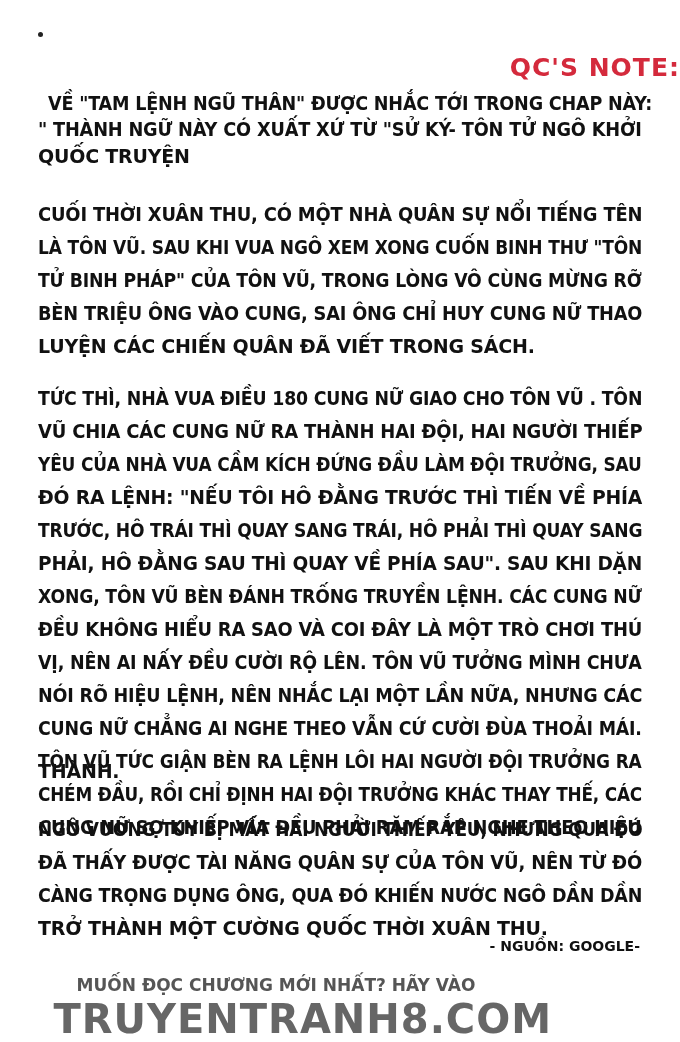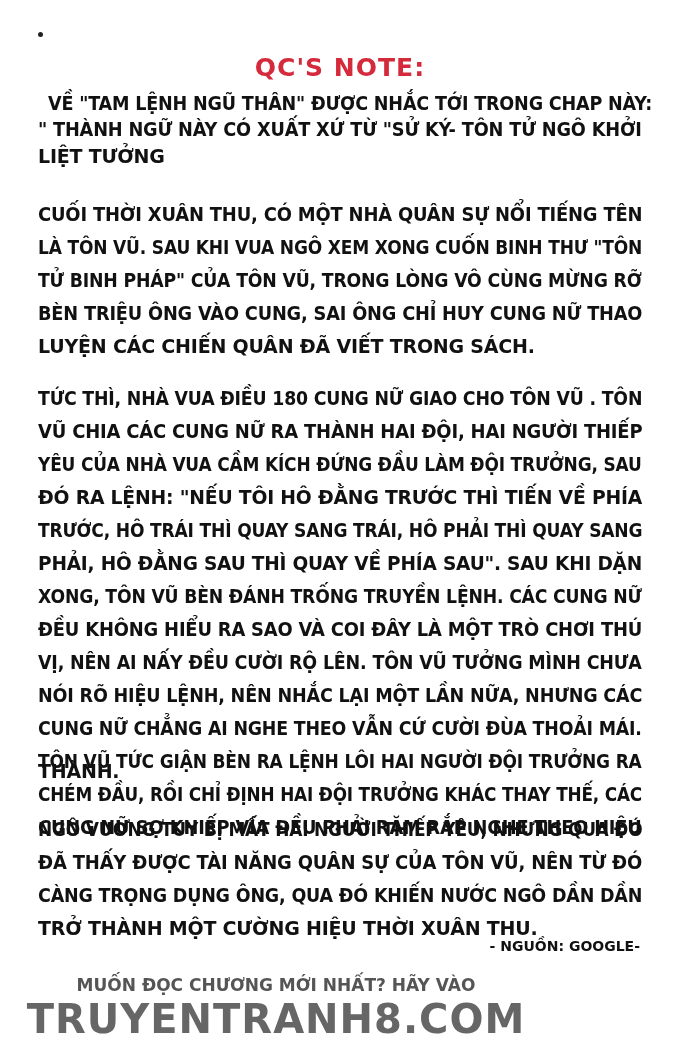--- a/index.html
+++ b/index.html
@@ -1,37 +1,37 @@
 <!DOCTYPE html>
 <html><head>
 <meta charset="utf-8">
 <style>
   html, body { margin:0; padding:0; background:#ffffff; }
   body { width:680px; height:1042px; position:relative; overflow:hidden;
          font-family:"DejaVu Sans", sans-serif; color:#111; }
   .dot { position:absolute; left:38px; top:32px; width:5px; height:5px; background:#222; border-radius:50%; }
-  .title { position:absolute; left:0; width:680px; top:53px; text-align:center;
+  .title { position:absolute; left:0; width:680px; top:53px; text-align:right;
            font-size:25px; font-weight:bold; color:#d42a3c; letter-spacing:1px; }
   .line { position:absolute; left:38px; white-space:nowrap; font-size:19px; font-weight:bold;
           letter-spacing:-0.2px; transform-origin:left top; }
   .right { position:absolute; right:40px; white-space:nowrap; font-size:14px; font-weight:bold; }
   .promo { position:absolute; left:0; width:552px; text-align:center; color:#555; }
   .promo1 { top:975px; font-size:17px; font-weight:bold; }
-  .promo2 { top:996px; font-size:40px; font-weight:bold; color:#666; letter-spacing:1px; }
+  .promo2 { top:996px; font-size:40px; font-weight:bold; color:#666; letter-spacing:1px;text-align:right; }
 </style>
 </head>
 <body>
 
 <div>
   <div class="dot"></div>
   <div class="title">QC'S NOTE:</div>
 
   <div class="line" style="top: 92px; left: 48px; transform: scaleX(0.924962);">VỀ "TAM LỆNH NGŨ THÂN" ĐƯỢC NHẮC TỚI TRONG CHAP NÀY:</div>
   <div class="line" style="top: 118px; transform: scaleX(0.933539);">" THÀNH NGỮ NÀY CÓ XUẤT XỨ TỪ "SỬ KÝ- TÔN TỬ NGÔ KHỞI</div>
-  <div class="line" style="top:145px">LIỆT TƯỞNG</div>
+  <div class="line" style="top:145px">QUỐC TRUYỆN</div>
 
   <div class="line" style="top: 203px; transform: scaleX(0.94375);">CUỐI THỜI XUÂN THU, CÓ MỘT NHÀ QUÂN SỰ NỔI TIẾNG TÊN</div>
   <div class="line" style="top: 236px; transform: scaleX(0.897474);">LÀ TÔN VŨ. SAU KHI VUA NGÔ XEM XONG CUỐN BINH THƯ "TÔN</div>
   <div class="line" style="top: 269px; transform: scaleX(0.911011);">TỬ BINH PHÁP" CỦA TÔN VŨ, TRONG LÒNG VÔ CÙNG MỪNG RỠ</div>
   <div class="line" style="top: 302px; transform: scaleX(0.934985);">BÈN TRIỆU ÔNG VÀO CUNG, SAI ÔNG CHỈ HUY CUNG NỮ THAO</div>
   <div class="line" style="top:335px">LUYỆN CÁC CHIẾN QUÂN ĐÃ VIẾT TRONG SÁCH.</div>
 
   <div class="line" style="top: 387px; transform: scaleX(0.912387);">TỨC THÌ, NHÀ VUA ĐIỀU 180 CUNG NỮ GIAO CHO TÔN VŨ . TÔN</div>
   <div class="line" style="top: 420px; transform: scaleX(0.945227);">VŨ CHIA CÁC CUNG NỮ RA THÀNH HAI ĐỘI, HAI NGƯỜI THIẾP</div>
   <div class="line" style="top: 453px; transform: scaleX(0.894815);">YÊU CỦA NHÀ VUA CẦM KÍCH ĐỨNG ĐẦU LÀM ĐỘI TRƯỞNG, SAU</div>
@@ -45,18 +45,18 @@
   <div class="line" style="top: 717px; transform: scaleX(0.915152);">CUNG NỮ CHẲNG AI NGHE THEO VẪN CỨ CƯỜI ĐÙA THOẢI MÁI.</div>
   <div class="line" style="top: 750px; transform: scaleX(0.897474);">TÔN VŨ TỨC GIẬN BÈN RA LỆNH LÔI HAI NGƯỜI ĐỘI TRƯỞNG RA</div>
   <div class="line" style="top: 783px; transform: scaleX(0.886931);">CHÉM ĐẦU, RỒI CHỈ ĐỊNH HAI ĐỘI TRƯỞNG KHÁC THAY THẾ, CÁC</div>
   <div class="line" style="top: 816px; transform: scaleX(0.937888);">CUNG NỮ SỢ KHIẾP VÍA ĐỀU PHẢI RĂM RẮP NGHE THEO HIỆU</div>
 
   <div class="line" style="top:760px">THÀNH.</div>
 
   <div class="line" style="top: 818px; transform: scaleX(0.893491);">NGÔ VƯƠNG TUY BỊ MẤT HAI NGƯỜI THIẾP YÊU, NHƯNG QUA ĐÓ</div>
   <div class="line" style="top: 851px; transform: scaleX(0.946708);">ĐÃ THẤY ĐƯỢC TÀI NĂNG QUÂN SỰ CỦA TÔN VŨ, NÊN TỪ ĐÓ</div>
   <div class="line" style="top: 884px; transform: scaleX(0.920732);">CÀNG TRỌNG DỤNG ÔNG, QUA ĐÓ KHIẾN NƯỚC NGÔ DẦN DẦN</div>
-  <div class="line" style="top:917px">TRỞ THÀNH MỘT CƯỜNG HIỆU THỜI XUÂN THU.</div>
+  <div class="line" style="top:917px">TRỞ THÀNH MỘT CƯỜNG QUỐC THỜI XUÂN THU.</div>
   <div class="right" style="top:938px">- NGUỒN: GOOGLE-</div>
 
   <div class="promo promo1">MUỐN ĐỌC CHƯƠNG MỚI NHẤT? HÃY VÀO</div>
   <div class="promo promo2">TRUYENTRANH8.COM</div>
 </div>
 
 </body></html>

